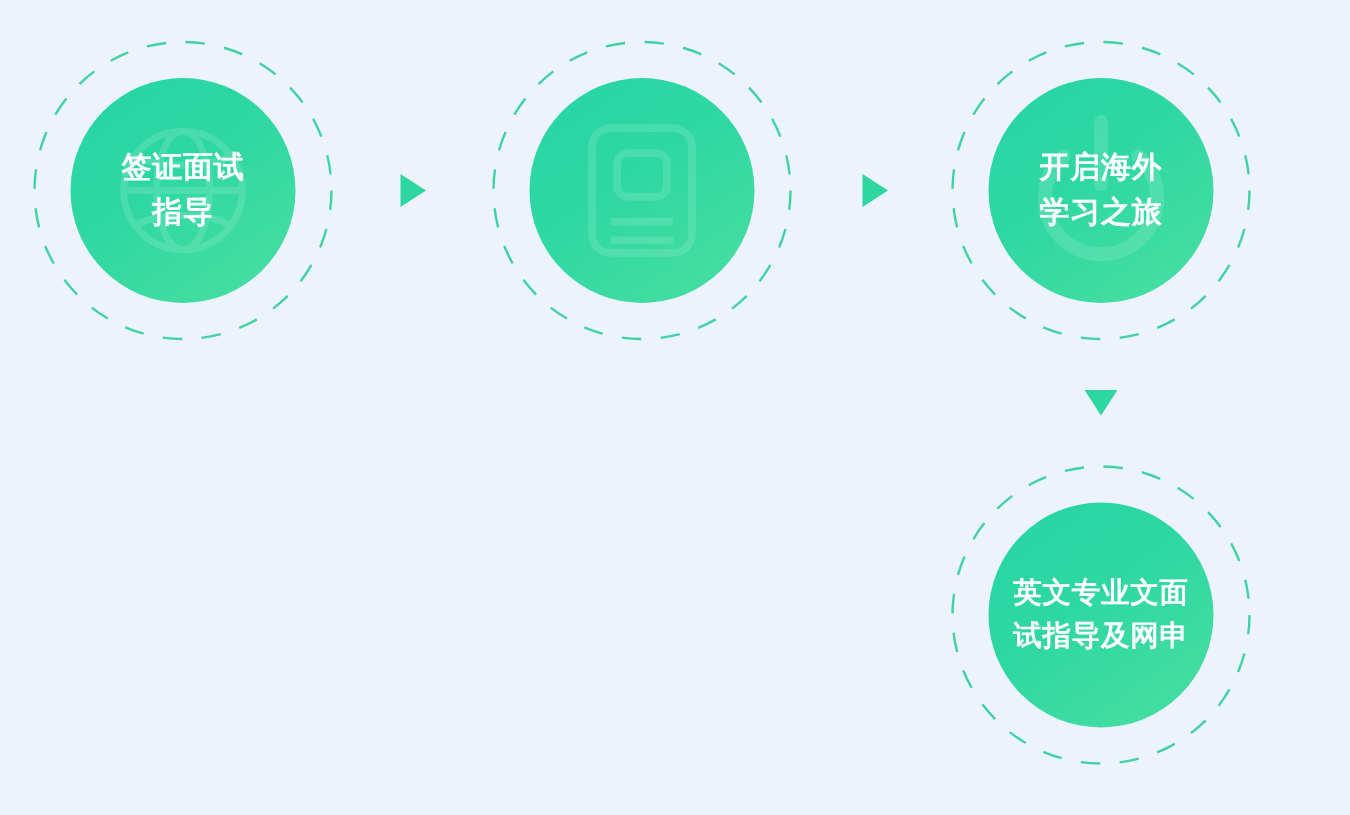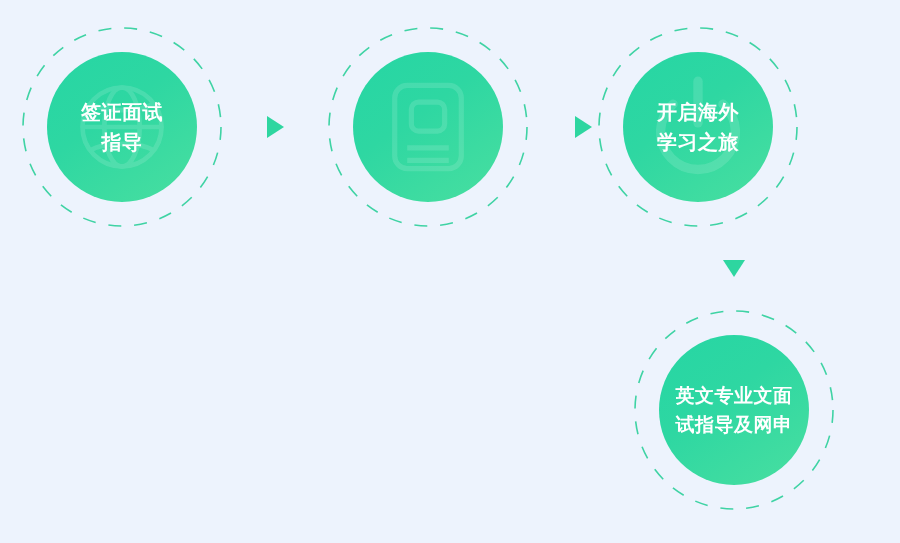--- a/index.html
+++ b/index.html
@@ -161,21 +161,21 @@
             <line x1="30" y1="70" x2="70" y2="70"></line>
             <line x1="30" y1="82" x2="70" y2="82"></line>
           </g>
         </svg>
       </span>
     </div>
   </div>
 
   <div class="connector right" id="c1" style="left: 583px; top: 127px;"></div>
 
-  <div class="node" id="n2" style="left: 698px; top: 127px;">
+  <div class="node" id="n2" style="left: 734px; top: 127px;">
     <div class="node-ring">
       <svg viewBox="0 0 204 204" xmlns="http://www.w3.org/2000/svg" aria-hidden="true">
         <circle cx="102" cy="102" r="99" fill="none" stroke="#3fd3a4" stroke-width="1.6" stroke-dasharray="13 13" stroke-linecap="butt"></circle>
       </svg>
     </div>
     <div class="node-disc">
       <span class="node-watermark">
         <svg viewBox="0 0 100 100" xmlns="http://www.w3.org/2000/svg" aria-hidden="true">
           <g fill="none" stroke="#ffffff" stroke-width="9" stroke-linecap="round">
             <path d="M26 28 A36 36 0 1 0 74 28"></path>

